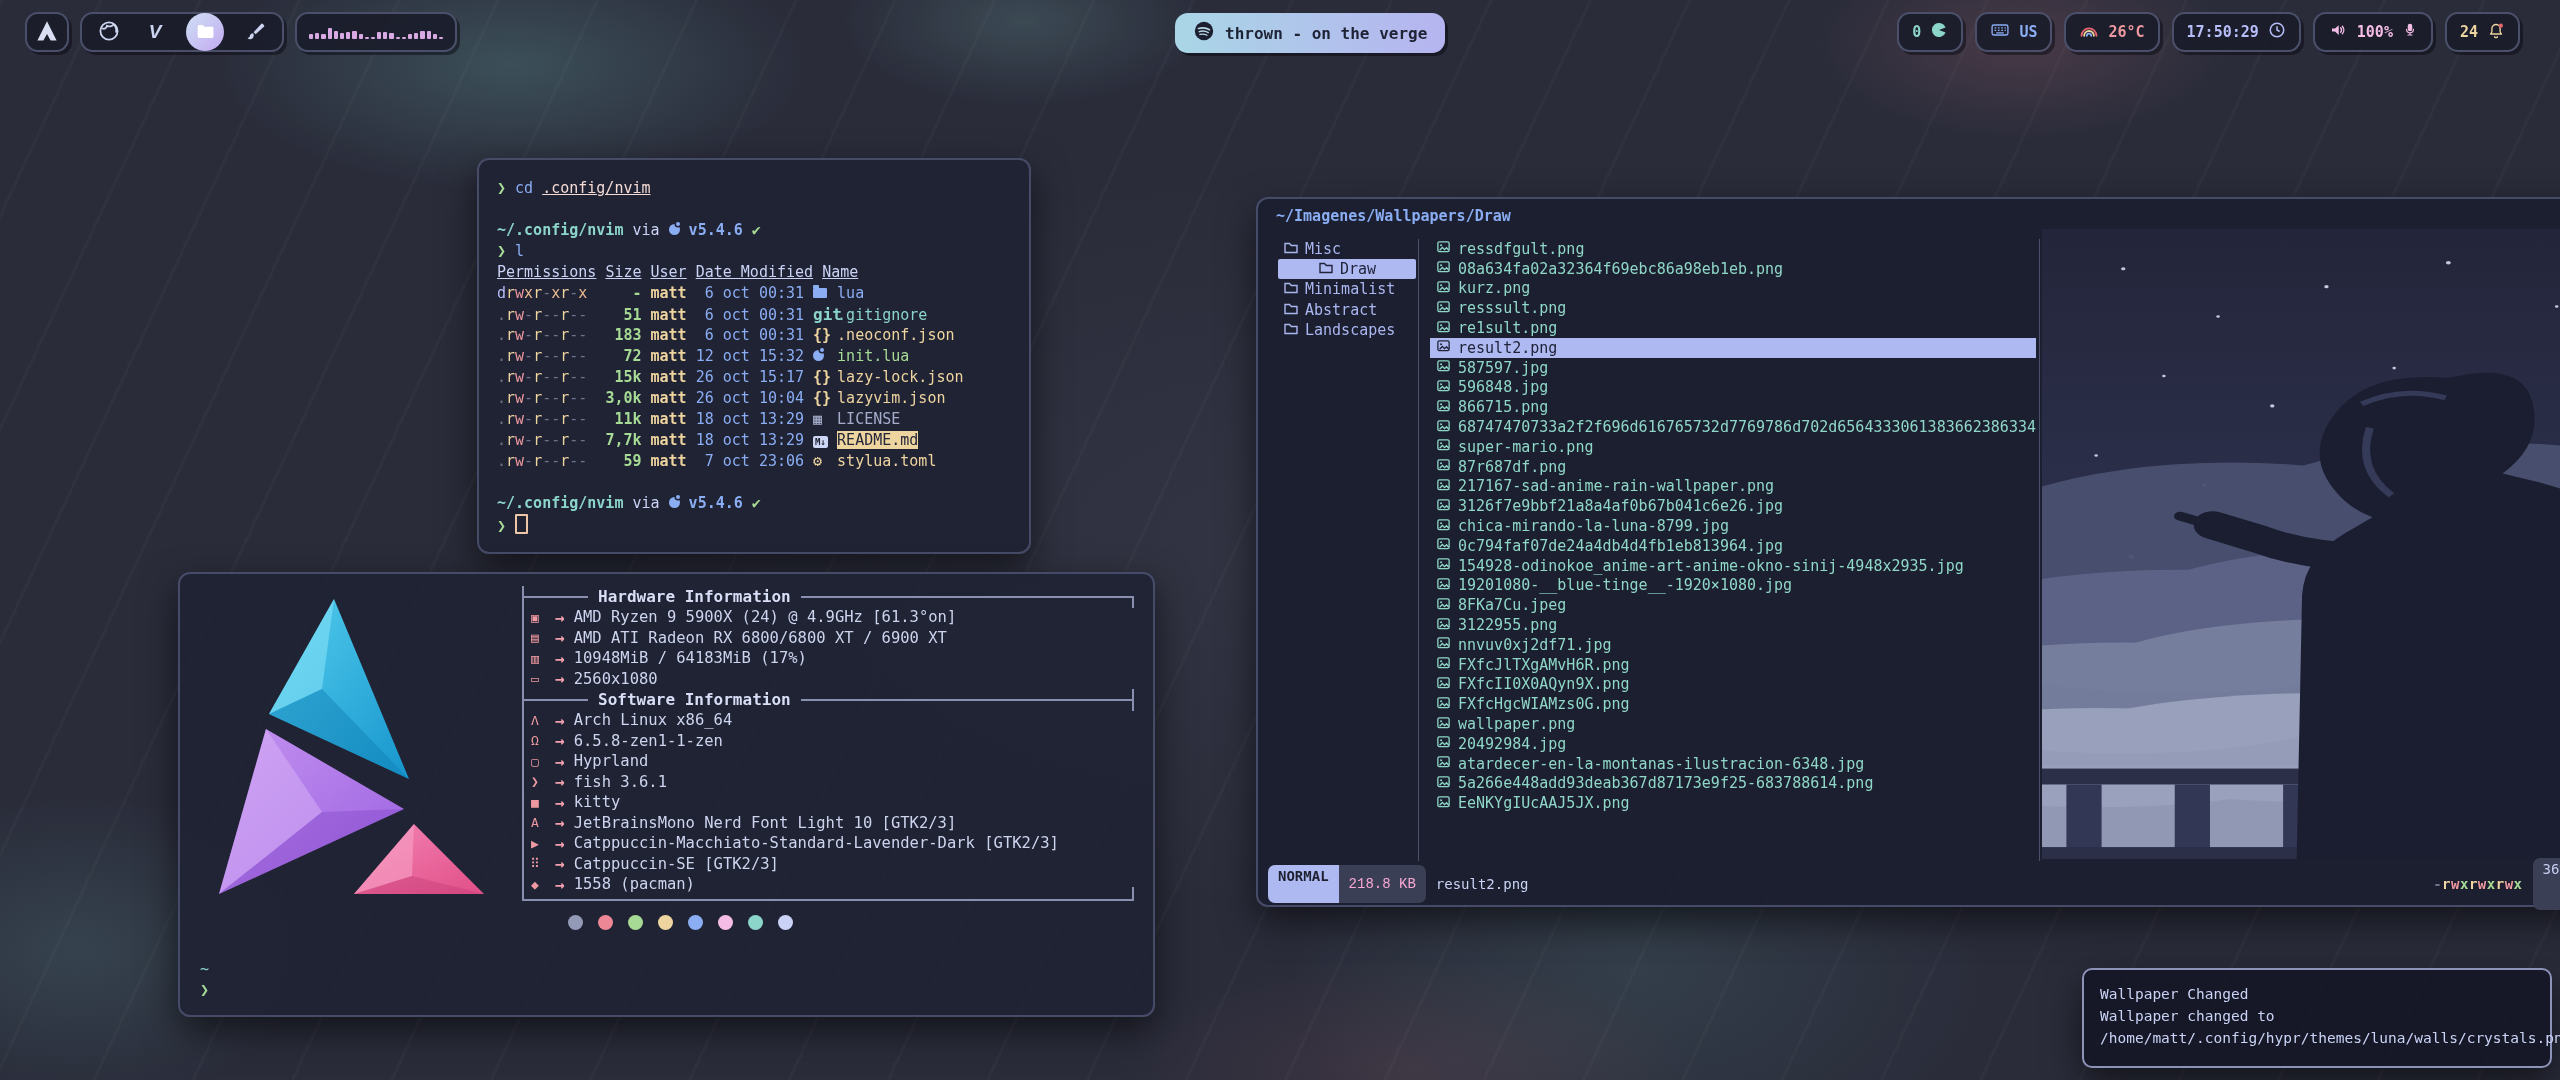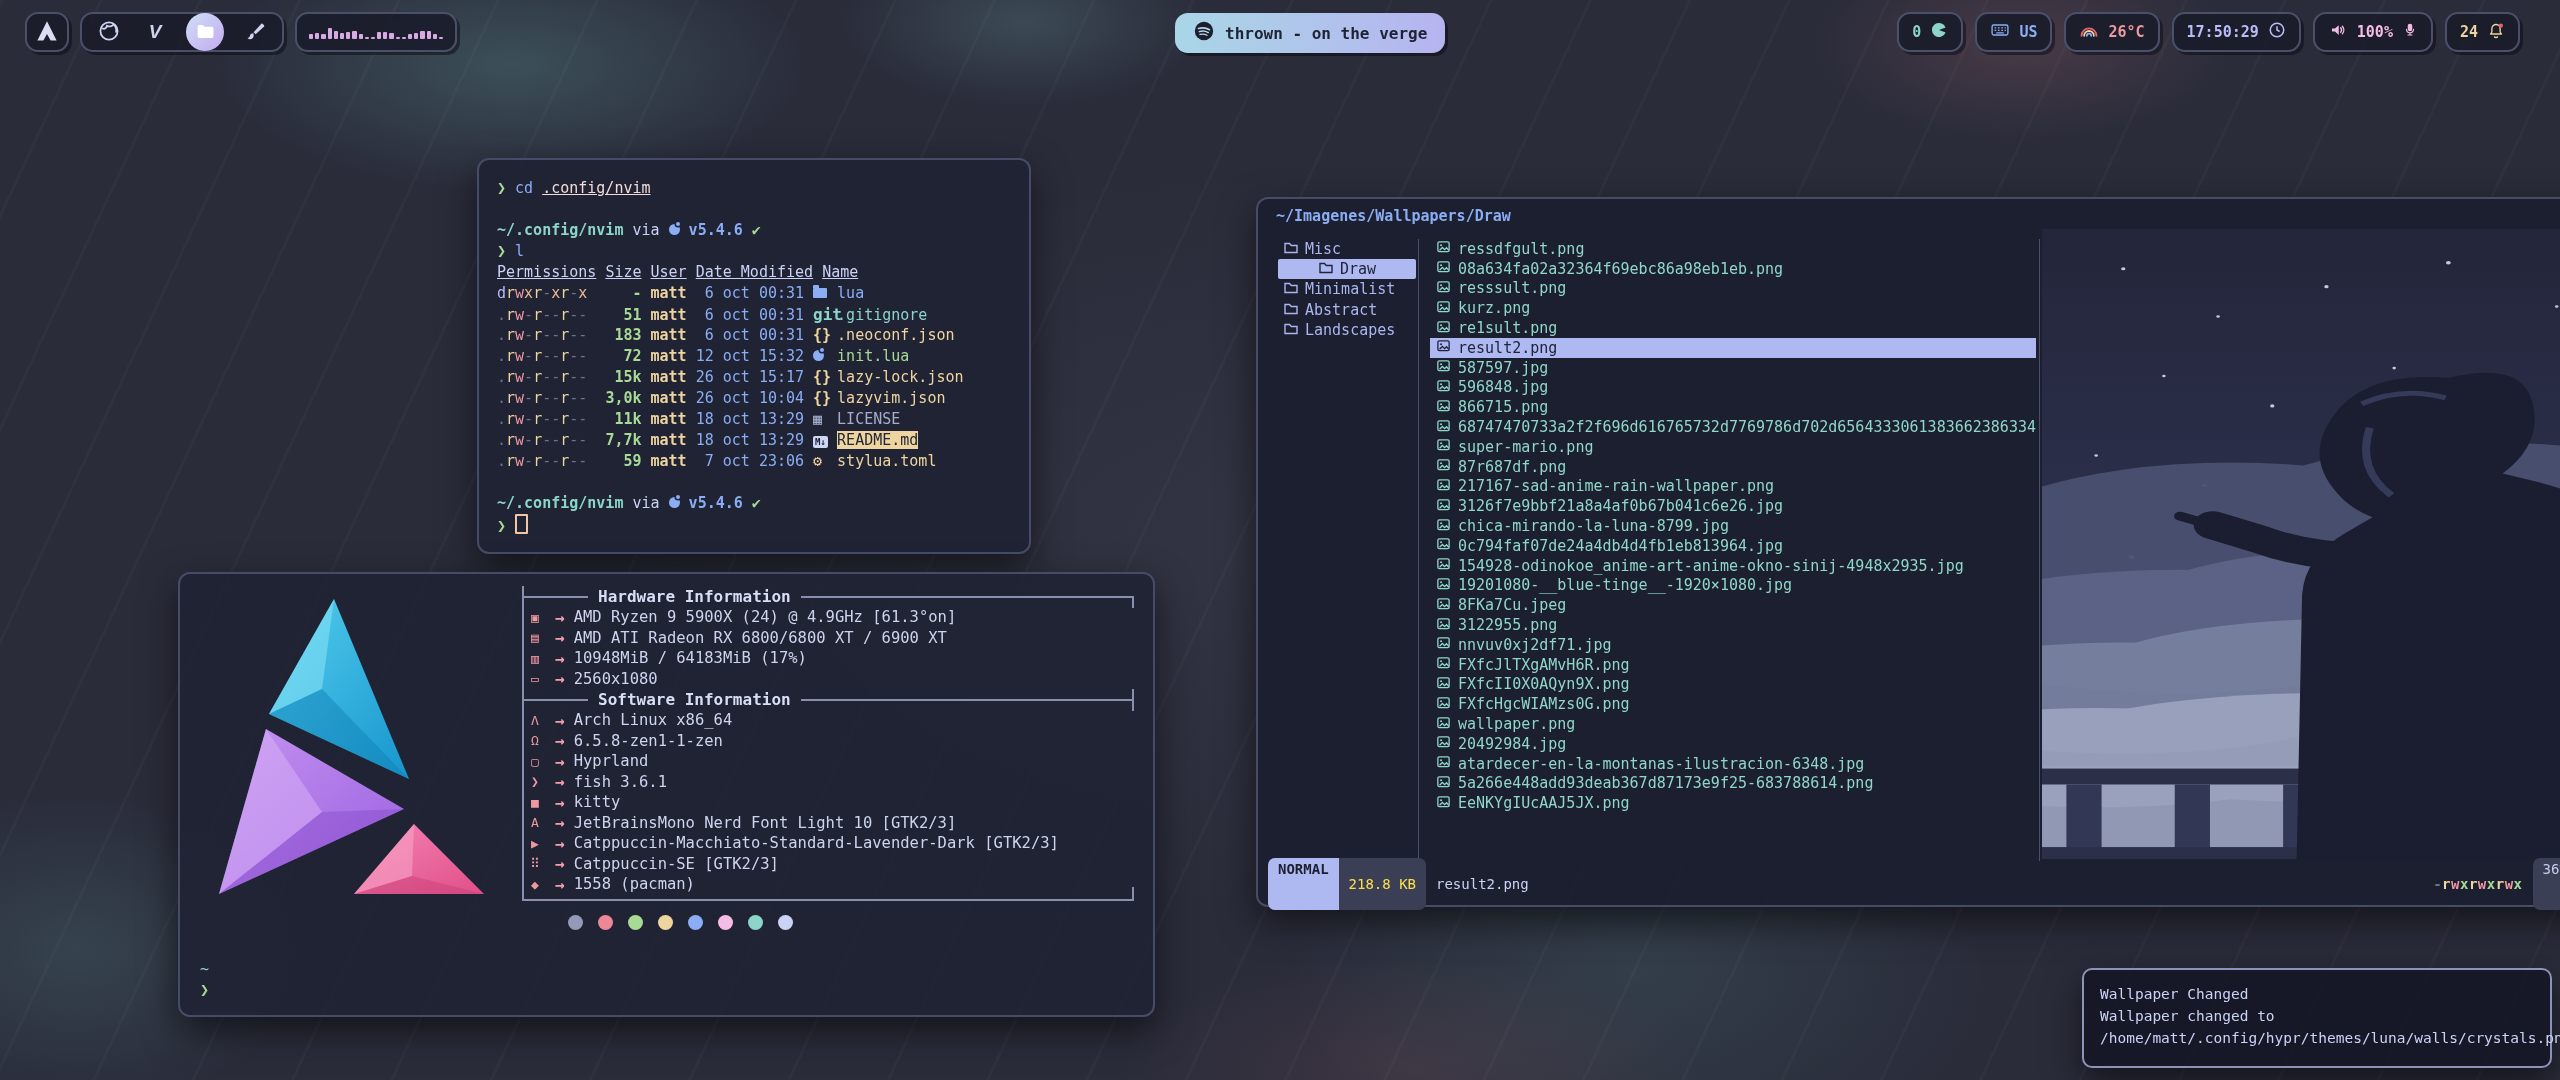--- a/index.html
+++ b/index.html
@@ -98,21 +98,21 @@
   .fm-files{position:absolute;left:172px;top:40px;width:606px;overflow:hidden;bottom:44px;}
   .fm-row{display:flex;align-items:center;gap:7px;height:19.8px;font-size:15px;color:#8fd7c8;
           padding:0 6px;white-space:nowrap;cursor:pointer;}
   .fm-row.sel{background:#aeb9f2;color:#20243a;}
   .fm-preview{position:absolute;left:784px;right:12px;top:30px;bottom:46px;overflow:hidden;}
   .fm-status{position:absolute;left:10px;right:10px;bottom:8px;height:26px;display:flex;
              align-items:center;justify-content:space-between;font-size:14px;}
   .st-left,.st-right{display:flex;align-items:center;gap:10px;}
   .chipgroup{display:flex;align-items:stretch;border-radius:7px;overflow:hidden;background:#3a3f55;}
   .chip-mode{background:#aeb9f2;color:#1e2030;font-weight:bold;padding:3px 10px;}
-  .chip-size{color:#fde047;padding:18px 10px;}
+  .chip-size{color:#f9a8d4;padding:11px 10px;font-family:Liberation Mono, monospace;}
   .chip-pct{color:#c6cdf0;padding:3px 10px;}
   .chip-pos{background:#8aadf4;color:#1e2030;font-weight:bold;padding:18px 10px;}
   .st-file{color:#cad3f5;}
   .st-perms{letter-spacing:.5px;font-weight:bold;}
   
   .notif{left:2082px;top:968px;width:470px;height:100px;background:rgba(22,24,38,.96);
          border:2px solid #8d93b8;border-radius:10px;padding:13px 16px;color:#cad3f5;
          font-size:14.5px;line-height:22px;}
 </style>
 </head>
@@ -451,29 +451,29 @@
             <path d="M3.8 12l3-3 2.4 2.4 2-2 2.4 2.6"></path>
           </svg></span>
         <span>08a634fa02a32364f69ebc86a98eb1eb.png</span>
       </div>
       <div class="fm-row">
         <span><svg width="15" height="15" viewBox="0 0 16 16" fill="none" stroke="currentColor" stroke-width="1.4">
             <rect x="2" y="3" width="12" height="10.5" rx="1.5"></rect>
             <circle cx="5.4" cy="6.6" r="1.1" fill="currentColor" stroke="none"></circle>
             <path d="M3.8 12l3-3 2.4 2.4 2-2 2.4 2.6"></path>
           </svg></span>
+        <span>kurz.png</span>
+      </div>
+      <div class="fm-row">
+        <span><svg width="15" height="15" viewBox="0 0 16 16" fill="none" stroke="currentColor" stroke-width="1.4">
+            <rect x="2" y="3" width="12" height="10.5" rx="1.5"></rect>
+            <circle cx="5.4" cy="6.6" r="1.1" fill="currentColor" stroke="none"></circle>
+            <path d="M3.8 12l3-3 2.4 2.4 2-2 2.4 2.6"></path>
+          </svg></span>
         <span>resssult.png</span>
-      </div>
-      <div class="fm-row">
-        <span><svg width="15" height="15" viewBox="0 0 16 16" fill="none" stroke="currentColor" stroke-width="1.4">
-            <rect x="2" y="3" width="12" height="10.5" rx="1.5"></rect>
-            <circle cx="5.4" cy="6.6" r="1.1" fill="currentColor" stroke="none"></circle>
-            <path d="M3.8 12l3-3 2.4 2.4 2-2 2.4 2.6"></path>
-          </svg></span>
-        <span>kurz.png</span>
       </div>
       <div class="fm-row">
         <span><svg width="15" height="15" viewBox="0 0 16 16" fill="none" stroke="currentColor" stroke-width="1.4">
             <rect x="2" y="3" width="12" height="10.5" rx="1.5"></rect>
             <circle cx="5.4" cy="6.6" r="1.1" fill="currentColor" stroke="none"></circle>
             <path d="M3.8 12l3-3 2.4 2.4 2-2 2.4 2.6"></path>
           </svg></span>
         <span>re1sult.png</span>
       </div>
       <div class="fm-row sel">

